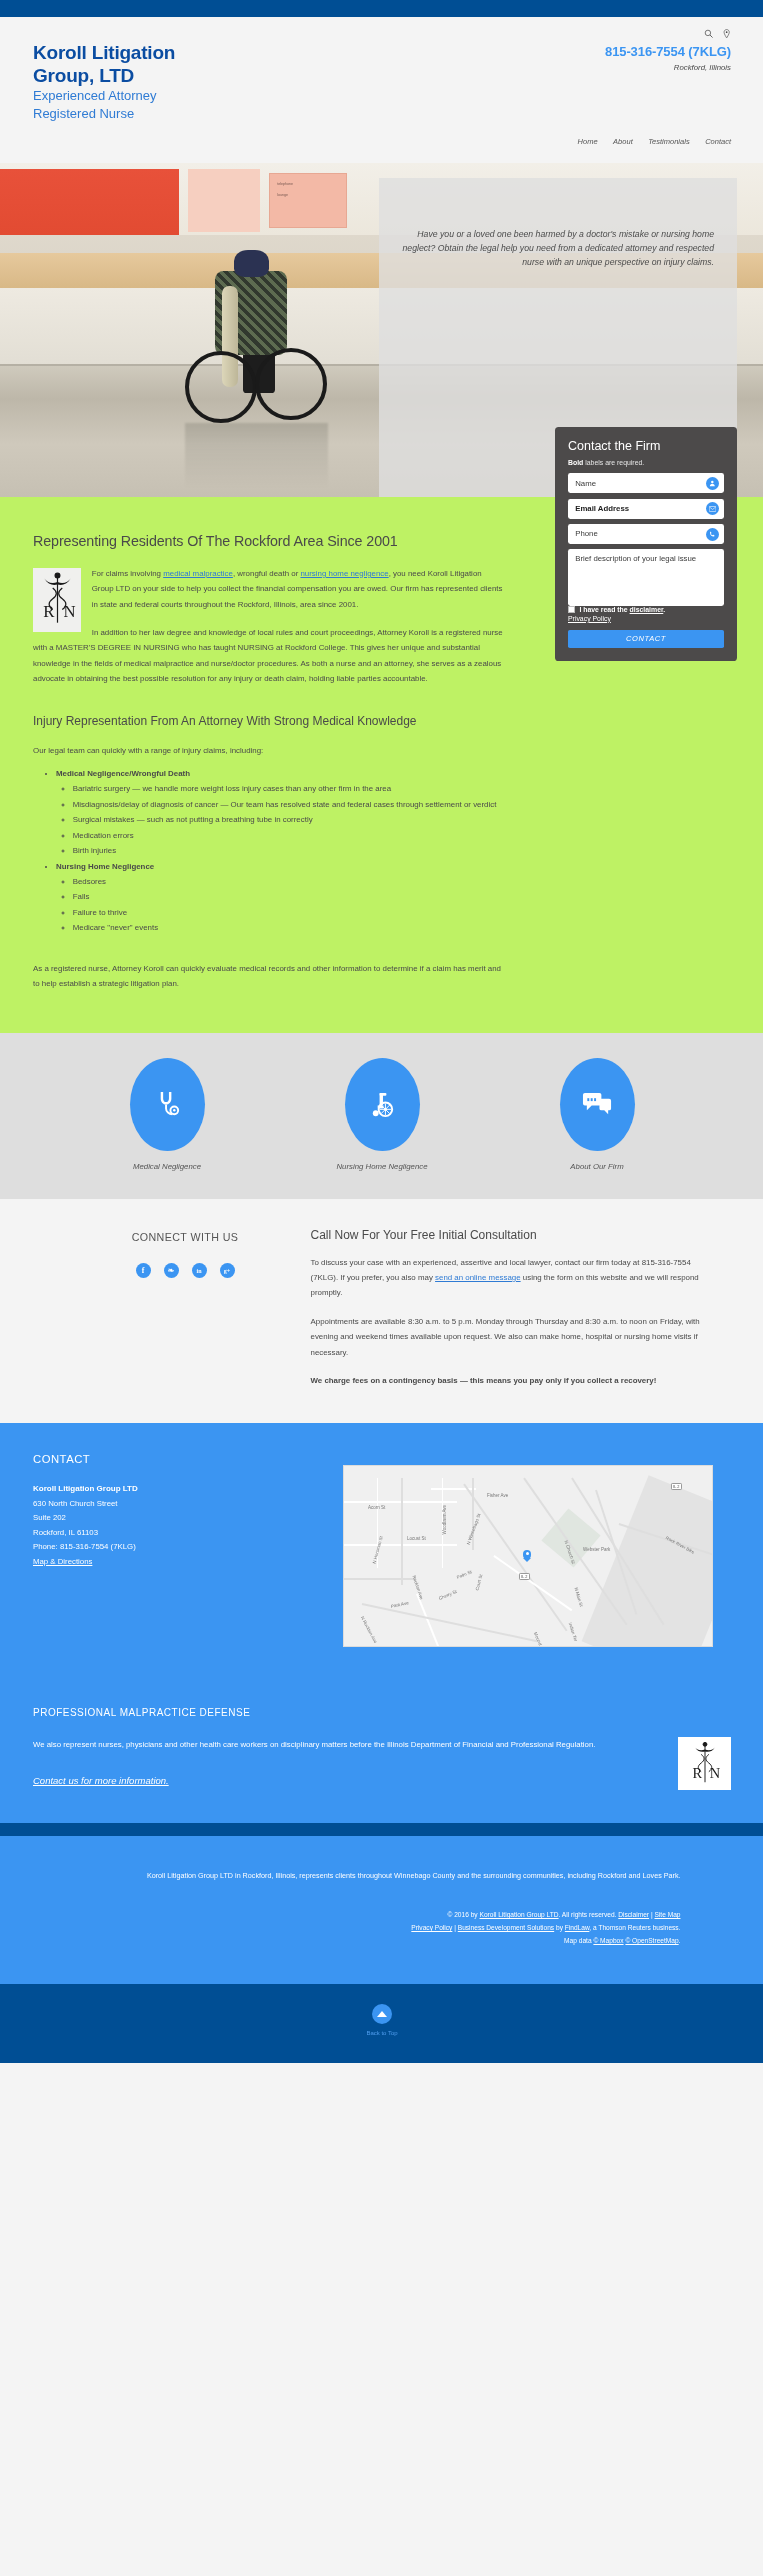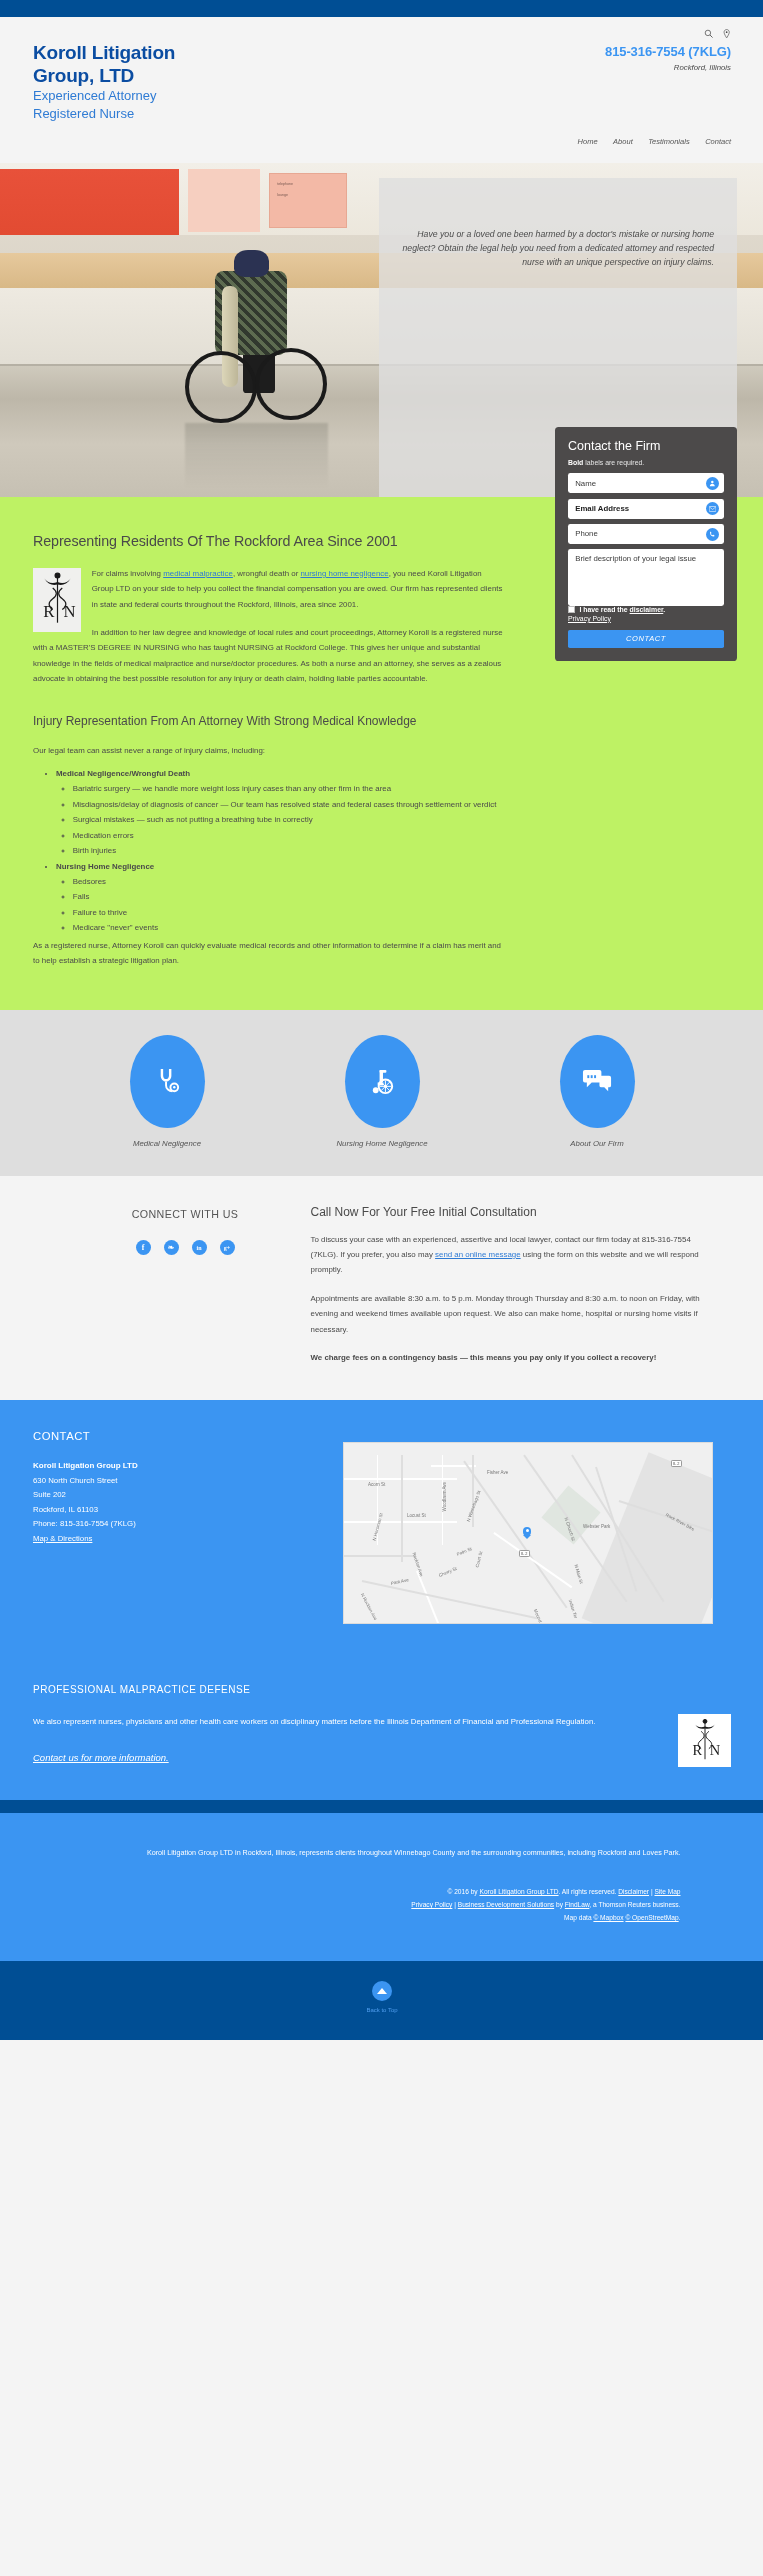--- a/index.html
+++ b/index.html
@@ -136,21 +136,21 @@
     float:left; width:48px; height:64px; margin:2.4px 10.7px 3.6px 0; background:#f0f0ee;
     display:flex; align-items:center; justify-content:center;
   }
   .cad-svg { width:43px; height:60px; }
   h3.sec2 { font-size:12px; color:#4a4a4a; font-weight:normal; line-height:1.6; margin-top:25px;}
   .lead { font-size:7.9px; color:#4a4a4a; margin-top:15.5px;}
   ul.lvl1 { margin:10.7px 0 0 23px; }
   ul.lvl1 > li { font-size:7.9px; font-weight:bold; color:#4a4a4a; line-height:1.95; list-style: disc;}
   ul.lvl2 { margin:0 0 0 16.7px; list-style: circle;}
   ul.lvl2 > li { font-weight:normal; font-size:7.9px; line-height:1.95; color:#4a4a4a;}
-  .after-list { font-size:7.9px; line-height:1.95; color:#4a4a4a; margin-top:2px;}
+  .after-list { font-size:7.9px; line-height:1.95; color:#4a4a4a; margin-top:25px;}
 
   
   .practice { background:#dedede; padding:25px 0 27.5px 0; }
   .practice-row { display:flex; justify-content:space-around; width:645px; margin:0 auto; }
   .pitem { width:155px; text-align:center; }
   .pcircle {
     width:75px; height:93px; border-radius:50%; background:#3b95f2; margin:0 auto;
     display:flex; align-items:center; justify-content:center;
   }
   .pcircle svg { width:31px; height:31px; fill:#fff; }
@@ -360,21 +360,21 @@
             <text x="46" y="78" font-family="Liberation Serif, serif" font-size="28" fill="#1a1a1a">N</text>
           </svg>
         </span>
         <span>For claims involving </span><a href="#" class="inline-link">medical malpractice</a><span>, wrongful death or </span><a href="#" class="inline-link">nursing home negligence</a><span>, you need Koroll Litigation Group LTD on your side to help you collect the financial compensation you are owed. Our firm has represented clients in state and federal courts throughout the Rockford, Illinois, area since 2001.</span>
       </div>
 
       <p class="body-p">In addition to her law degree and knowledge of local rules and court proceedings, Attorney Koroll is a registered nurse with a MASTER'S DEGREE IN NURSING who has taught NURSING at Rockford College. This gives her unique and substantial knowledge in the fields of medical malpractice and nurse/doctor procedures. As both a nurse and an attorney, she serves as a zealous advocate in obtaining the best possible resolution for any injury or death claim, holding liable parties accountable.</p>
 
       <h3 class="sec2">Injury Representation From An Attorney With Strong Medical Knowledge</h3>
 
-      <p class="lead">Our legal team can assist never a range of injury claims, including:</p>
+      <p class="lead">Our legal team can quickly with a range of injury claims, including:</p>
 
       <ul class="lvl1">
         <li>
           <span>Medical Negligence/Wrongful Death</span>
           <ul class="lvl2">
             <li>Bariatric surgery — we handle more weight loss injury cases than any other firm in the area</li>
             <li>Misdiagnosis/delay of diagnosis of cancer — Our team has resolved state and federal cases through settlement or verdict</li>
             <li>Surgical mistakes — such as not putting a breathing tube in correctly</li>
             <li>Medication errors</li>
             <li>Birth injuries</li>

